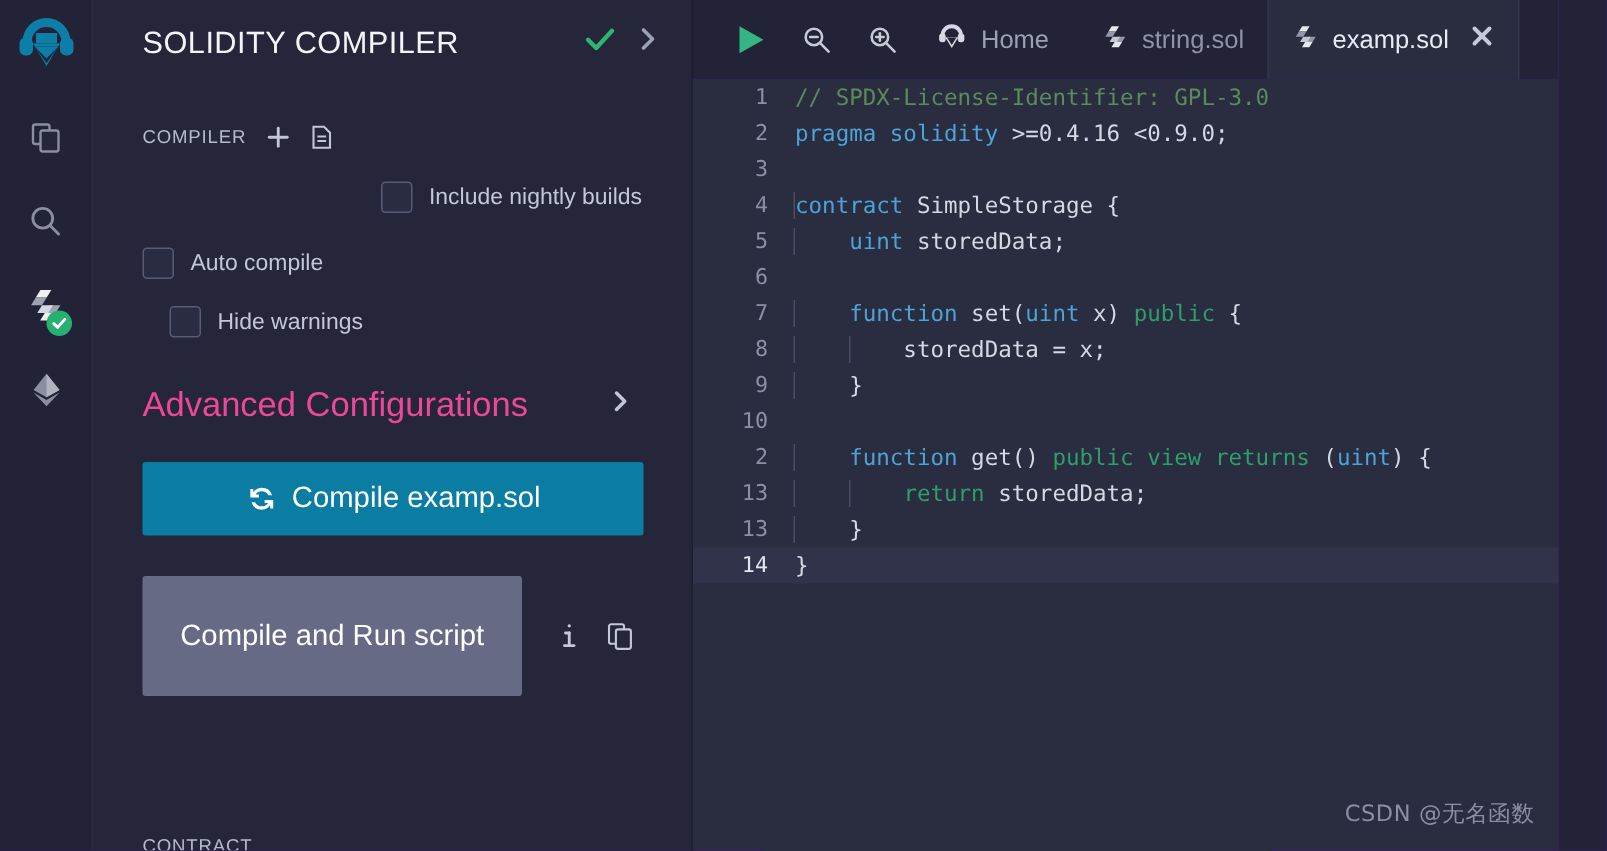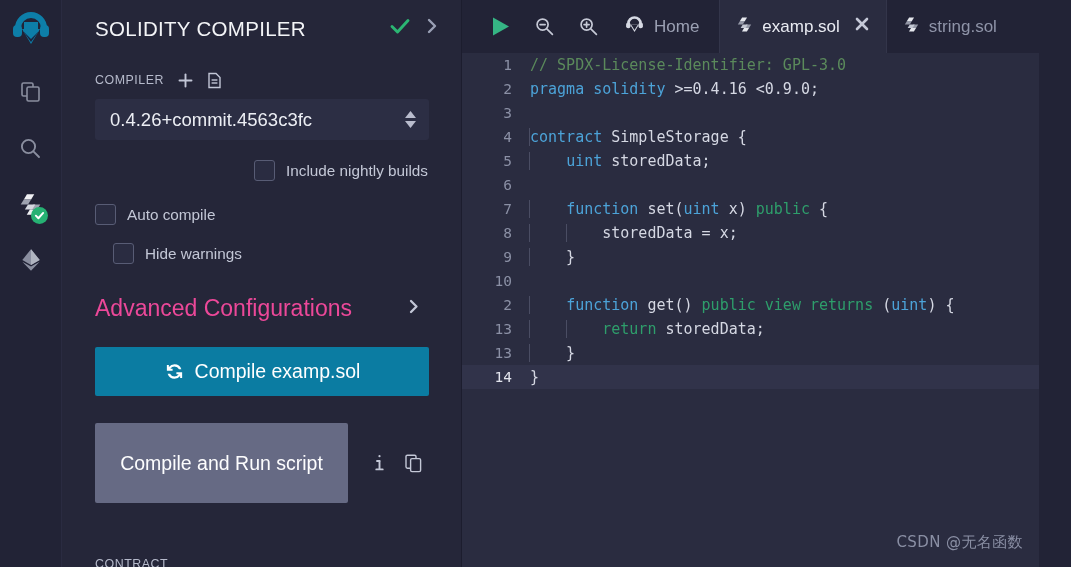--- a/index.html
+++ b/index.html
@@ -46,21 +46,21 @@
   }
   .panel-title {
     color: #f3f4f7; font-size: 20.5px; letter-spacing: .3px;
     flex: 1; white-space: nowrap;
   }
   .hdr-check { color: #2bb673; font-size: 20px; font-weight: bold; margin-right: 14px; }
   .hdr-chevron { color: #9aa0b5; font-size: 19px; font-weight: bold; }
 
   .panel-body { padding: 0 33px; }
 
-  .lbl-row { display: flex; align-items: center; gap: 13px; margin-top: 13px; height: 20px; }
+  .lbl-row { display: flex; align-items: center; gap: 13px; margin-top: 24px; height: 20px; }
   .lbl { color: #b6bacb; font-size: 12.4px; letter-spacing: .55px; }
   .mini-ico { color: #c2c6d6; display: flex; align-items: center; cursor: pointer; }
 
   .select-box {
     margin-top: 9px; height: 41px; width: 334px;
     background: #2c2e44; border: none; border-radius: 3px;
     display: flex; align-items: center; padding: 0 13px 0 15px;
     position: relative; cursor: pointer;
   }
   .select-val { color: #eceef4; font-size: 18.5px; flex: 1; }
@@ -246,31 +246,20 @@
         </span>
         <span class="mini-ico">
           <svg width="15" height="17" viewBox="0 0 15 17" fill="none" stroke="#c2c6d6" stroke-width="1.4">
             <path d="M2 1.5 h7 l4 4 v10 h-11 z"></path>
             <line x1="4.6" y1="8" x2="10.4" y2="8"></line>
             <line x1="4.6" y1="11" x2="10.4" y2="11"></line>
           </svg>
         </span>
       </div>
 
-      <div class="select-box">
-        <span class="select-val">0.4.26+commit.4563c3fc</span>
-        <span class="spin">
-          <svg width="11" height="7" viewBox="0 0 11 7">
-              <polygon points="5.5,0 11,7 0,7" fill="#b9bccd"></polygon>
-            </svg>
-          <svg width="11" height="7" viewBox="0 0 11 7">
-              <polygon points="5.5,7 0,0 11,0" fill="#b9bccd"></polygon>
-            </svg>
-        </span>
-      </div>
 
       <div class="cb-row nightly-row">
         <span class="cb"></span>
         <span class="cb-lbl">Include nightly builds</span>
       </div>
 
       <div class="cb-row ac-row">
         <span class="cb"></span>
         <span class="cb-lbl">Auto compile</span>
       </div>
@@ -355,51 +344,51 @@
             <path d="M3.5 11 A8.5 8.5 0 0 1 20.5 11 L20.5 13.2 L17.5 13.2 L17.5 11 A5.5 5.5 0 0 0 6.5 11 L6.5 13.2 L3.5 13.2 Z" fill="#d6d9e3"></path>
             <rect x="2.4" y="9.6" width="5" height="6.6" rx="2.3" fill="#d6d9e3"></rect>
             <rect x="16.6" y="9.6" width="5" height="6.6" rx="2.3" fill="#d6d9e3"></rect>
             <path d="M7 12.4 L17 12.4 L12 20.6 Z" fill="#d6d9e3"></path>
             <path d="M8.4 12.6 L15.6 12.6 L12 18.2 Z" fill="#222336"></path>
           </svg>
         </span>
         <span>Home</span>
       </div>
 
+      <div class="tab">
+        <span class="tsvg">
+          <svg width="17" height="19" viewBox="0 0 24 24">
+            <path d="M8.6 2.2 L15.6 2.2 L12.6 7.1 L5.6 7.1 Z" fill="#e6e8ee"></path>
+            <path d="M5.6 7.1 L12.6 7.1 L9.6 12 L2.6 12 Z" fill="#9397a6"></path>
+            <path d="M15.4 21.8 L8.4 21.8 L11.4 16.9 L18.4 16.9 Z" fill="#e6e8ee"></path>
+            <path d="M18.4 16.9 L11.4 16.9 L14.4 12 L21.4 12 Z" fill="#9397a6"></path>
+            <path d="M9.6 12 L16.6 12 L13.6 16.9 L6.6 16.9 Z" fill="#c3c7d3"></path>
+          </svg>
+        </span>
+        <span>string.sol</span>
+      </div>
+
       <div class="tab active">
         <span class="tsvg">
           <svg width="17" height="19" viewBox="0 0 24 24">
             <path d="M8.6 2.2 L15.6 2.2 L12.6 7.1 L5.6 7.1 Z" fill="#e6e8ee"></path>
             <path d="M5.6 7.1 L12.6 7.1 L9.6 12 L2.6 12 Z" fill="#9397a6"></path>
             <path d="M15.4 21.8 L8.4 21.8 L11.4 16.9 L18.4 16.9 Z" fill="#e6e8ee"></path>
             <path d="M18.4 16.9 L11.4 16.9 L14.4 12 L21.4 12 Z" fill="#9397a6"></path>
             <path d="M9.6 12 L16.6 12 L13.6 16.9 L6.6 16.9 Z" fill="#c3c7d3"></path>
           </svg>
         </span>
         <span>examp.sol</span>
         <span class="tab-close">
           <svg width="16" height="16" viewBox="0 0 16 16" fill="none" stroke="#c5c9d8" stroke-width="2.6" stroke-linecap="round">
             <line x1="3" y1="3" x2="13" y2="13"></line>
               <line x1="13" y1="3" x2="3" y2="13"></line>
           </svg>
         </span>
       </div>
-
-      <div class="tab">
-        <span class="tsvg">
-          <svg width="17" height="19" viewBox="0 0 24 24">
-            <path d="M8.6 2.2 L15.6 2.2 L12.6 7.1 L5.6 7.1 Z" fill="#e6e8ee"></path>
-            <path d="M5.6 7.1 L12.6 7.1 L9.6 12 L2.6 12 Z" fill="#9397a6"></path>
-            <path d="M15.4 21.8 L8.4 21.8 L11.4 16.9 L18.4 16.9 Z" fill="#e6e8ee"></path>
-            <path d="M18.4 16.9 L11.4 16.9 L14.4 12 L21.4 12 Z" fill="#9397a6"></path>
-            <path d="M9.6 12 L16.6 12 L13.6 16.9 L6.6 16.9 Z" fill="#c3c7d3"></path>
-          </svg>
-        </span>
-        <span>string.sol</span>
-      </div>
     </div>
 
     <div class="code-area">
       <div id="code-lines">
           <div class="code-line">
             <div class="ln">1</div>
             <div class="code-txt"><span class="tok-cmt">// SPDX-License-Identifier: GPL-3.0</span></div>
           </div>
           <div class="code-line">
             <div class="ln">2</div>

